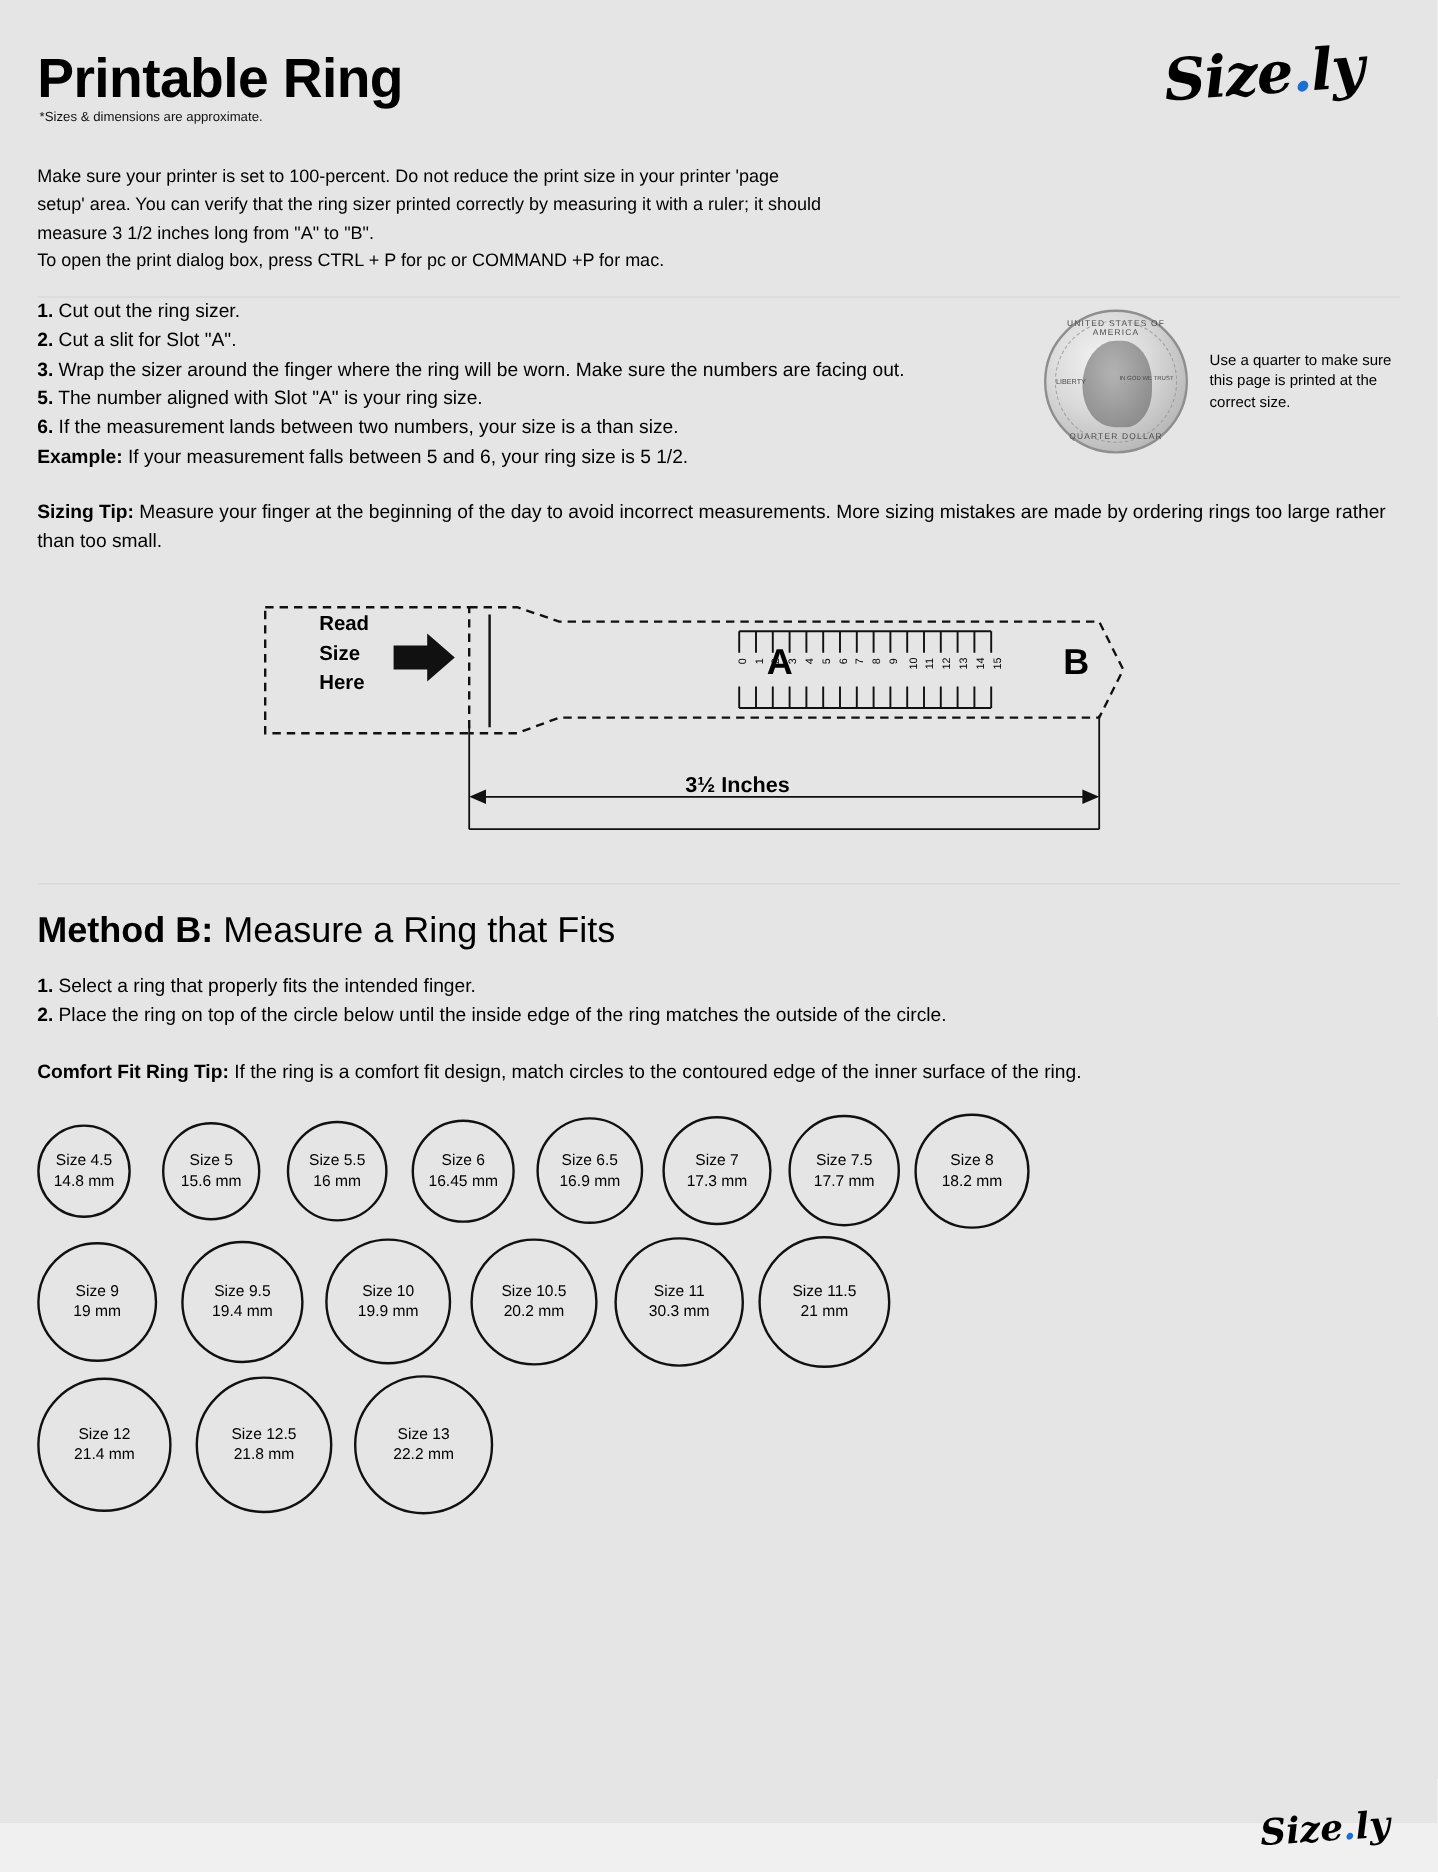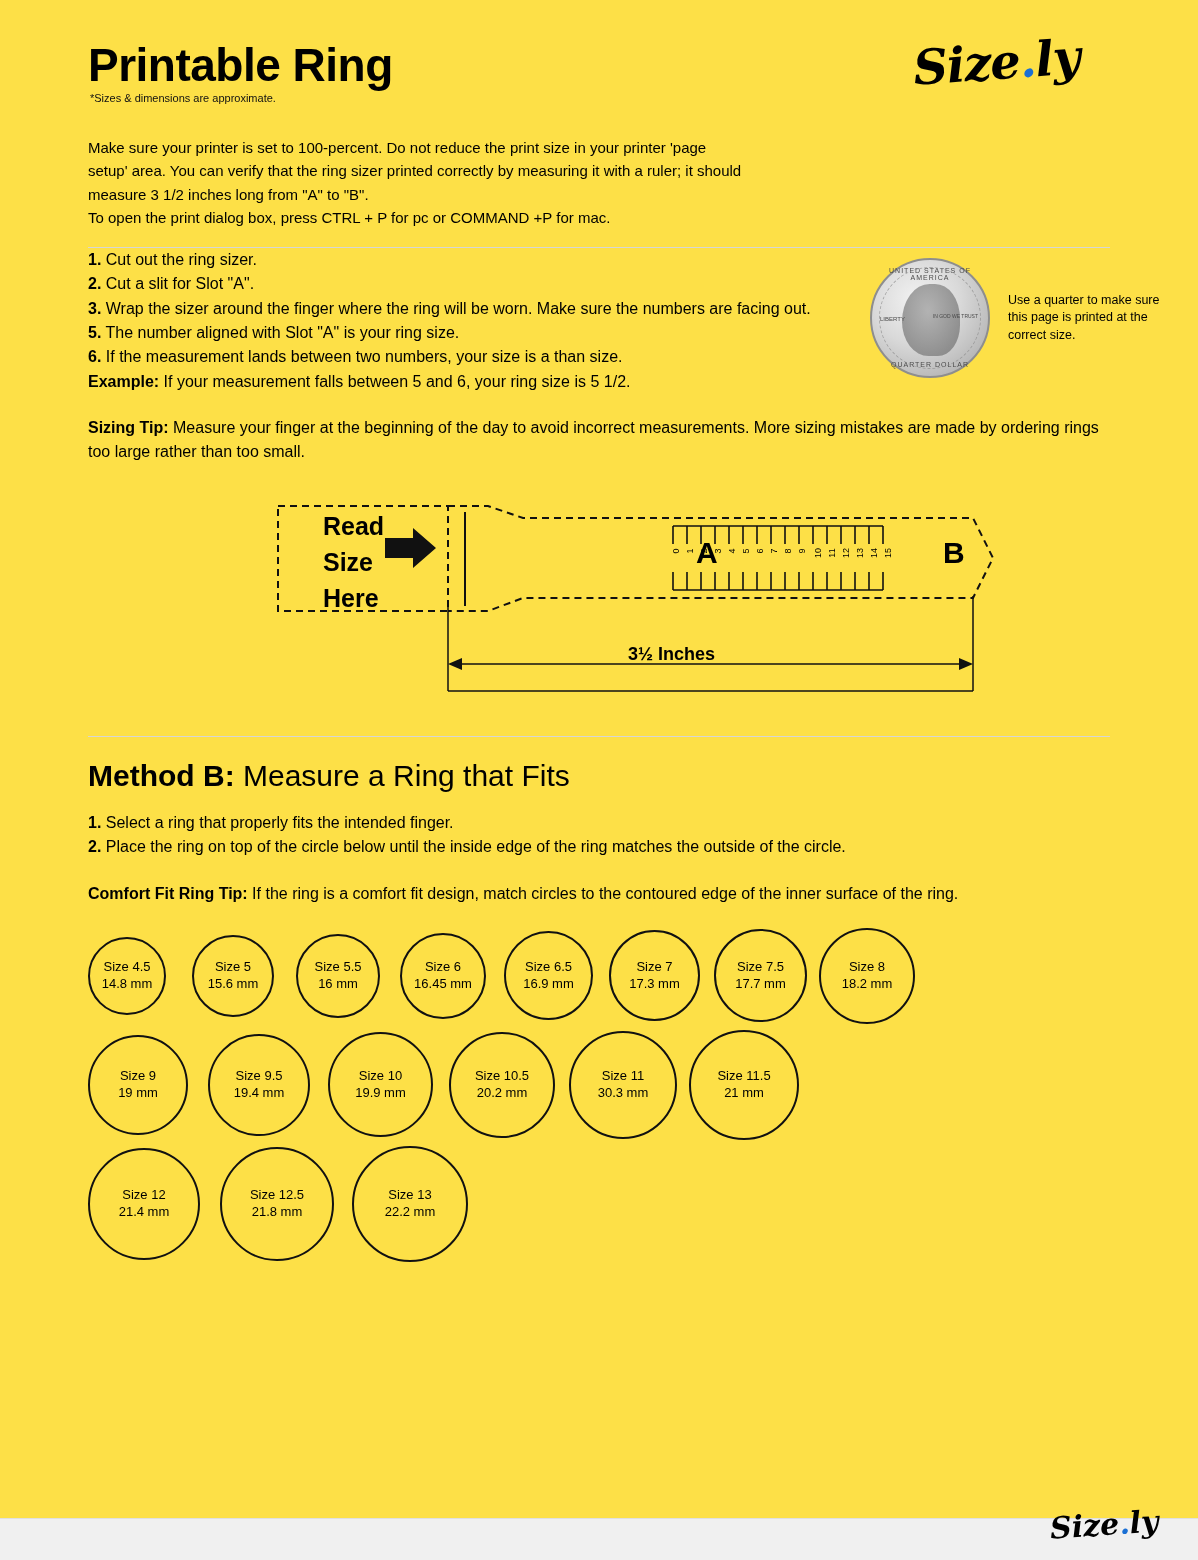--- a/index.html
+++ b/index.html
@@ -10,22 +10,22 @@
     background: #ffffff;
     font-family: "Liberation Sans", sans-serif;
     color: #000;
     position: relative;
     overflow: hidden;
   }
   .page {
     position: relative;
     width: 1198px;
     height: 1560px;
-    background: #fde047;
-    padding: 0 88px;
+    background: #e5e5e5;
+    padding: 0 31px;
   }
 
   
   .header {
     position: relative;
     padding-top: 42px;
     height: 110px;
   }
   .title {
     font-size: 46px;
@@ -280,21 +280,21 @@
       </g>
 
       <line x1="175" y1="108" x2="175" y2="195" stroke="#111" stroke-width="1.5"></line>
       <line x1="700" y1="100" x2="700" y2="195" stroke="#111" stroke-width="1.5"></line>
       <line x1="175" y1="195" x2="700" y2="195" stroke="#111" stroke-width="1.5"></line>
       <line x1="180" y1="168" x2="695" y2="168" stroke="#111" stroke-width="1.5"></line>
       <polygon points="175,168 189,162 189,174" fill="#111"></polygon>
       <polygon points="700,168 686,162 686,174" fill="#111"></polygon>
     </svg>
 
-    <div style="position:absolute;left:235px;top:12px;font-size:25px;font-weight:bold;line-height:1.45;">
+    <div style="position:absolute;left:235px;top:12px;font-size:17px;font-weight:bold;line-height:1.45;">
       <div>Read</div>
       <div>Size</div>
       <div>Here</div>
     </div>
     <div style="position:absolute;left:608px;top:40px;font-size:30px;font-weight:bold;">A</div>
     <div style="position:absolute;left:855px;top:40px;font-size:30px;font-weight:bold;">B</div>
 
     <div style="position:absolute;left:585px;top:50px;width:215px;height:30px;">
       <span style="position:absolute;left:0px;top:0;transform:rotate(-90deg);font-size:9px;">0</span>
       <span style="position:absolute;left:14px;top:0;transform:rotate(-90deg);font-size:9px;">1</span>

